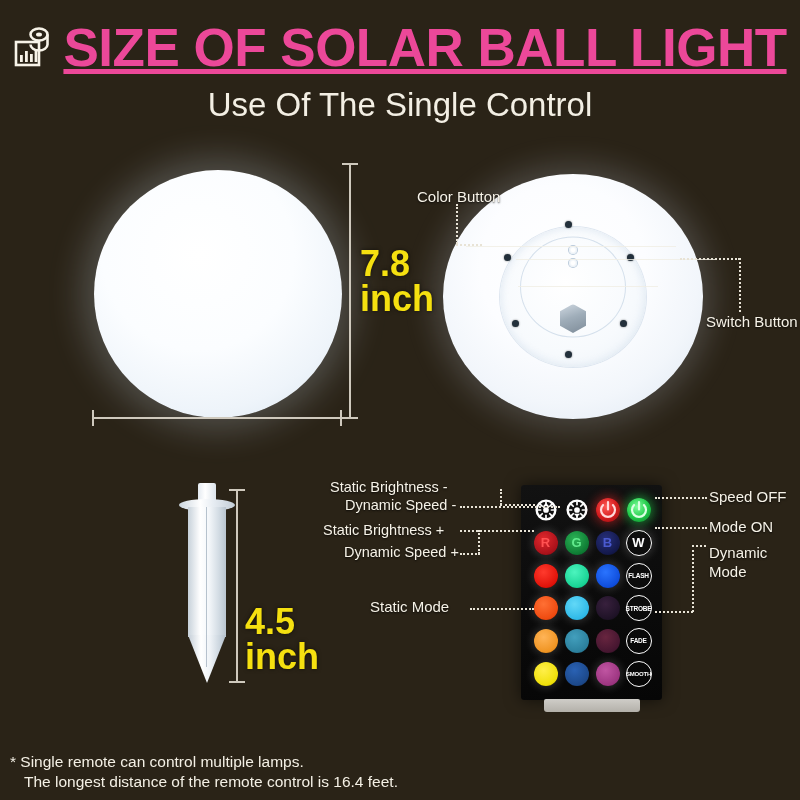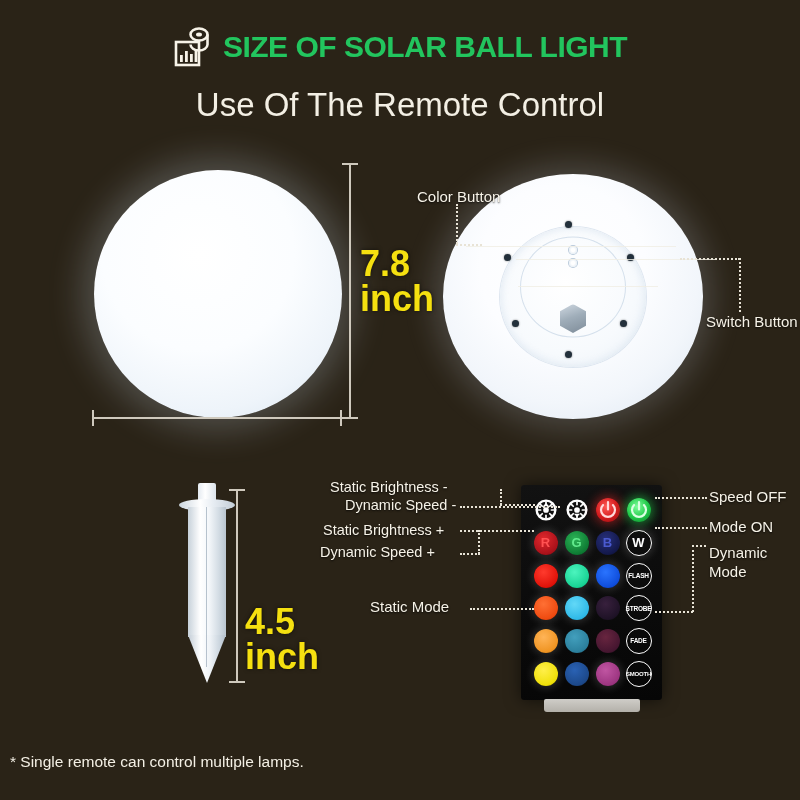--- a/index.html
+++ b/index.html
@@ -15,22 +15,22 @@
 
   
   .title-row{
     position:absolute;left:0;top:18px;width:800px;height:58px;
     display:flex;align-items:center;justify-content:center;
   }
   .ruler-icon{
     width:40px;height:42px;margin-right:10px;flex:0 0 auto;display:block;
   }
   .main-title{
-    font-size:30px;font-weight:bold;color:#22c55e;
-    letter-spacing:-0.5px;white-space:nowrap;line-height:1;
+    font-size:53px;font-weight:bold;color:#ec4899;
+    letter-spacing:-0.5px;white-space:nowrap;line-height:1;text-decoration:underline;
   }
   .sub-title{
     position:absolute;left:0;top:88px;width:800px;text-align:center;
     font-size:33px;color:#f3efe4;line-height:1;white-space:nowrap;
   }
 
   
   .ball-big{
     position:absolute;left:94px;top:170px;width:248px;height:248px;border-radius:50%;
     background:radial-gradient(circle at 42% 34%, #ffffff 0%, #fbfdff 44%, #eef4fa 72%, #dde8f2 92%, #ccdae8 100%);
@@ -165,21 +165,21 @@
       <ellipse cx="26" cy="8.5" rx="3" ry="2" fill="#f7f3e8"></ellipse>
       <path d="M34.5 8.5 v10 a8.5 6 0 0 1 -17 0" fill="none" stroke="#f7f3e8" stroke-width="2.6"></path>
       <rect x="3" y="16" width="23" height="23" fill="none" stroke="#f7f3e8" stroke-width="2.6"></rect>
       <rect x="7" y="29" width="2.8" height="7" fill="#f7f3e8"></rect>
       <rect x="12" y="25" width="2.8" height="11" fill="#f7f3e8"></rect>
       <rect x="17" y="28" width="2.8" height="8" fill="#f7f3e8"></rect>
       <rect x="21.6" y="23" width="2.8" height="13" fill="#f7f3e8"></rect>
     </svg>
     <div class="main-title">SIZE OF SOLAR BALL LIGHT</div>
   </div>
-  <div class="sub-title">Use Of The Remote Control</div>
+  <div class="sub-title">Use Of The Single Control</div>
 
   <div class="ball-big"></div>
 
   <div class="ball-bottom">
     <div class="ring-outer"></div>
     <div class="ring-inner"></div>
     <div class="screw" style="left:122px;top:47px;"></div>
     <div class="screw" style="left:61px;top:80px;"></div>
     <div class="screw" style="left:184px;top:80px;"></div>
     <div class="screw" style="left:69px;top:146px;"></div>
@@ -323,34 +323,35 @@
   <div class="ann sm" style="left:330px;top:478px;">Static Brightness -</div>
   <div class="lead-v" style="left:500px;top:489px;height:16px;"></div>
   <div class="lead" style="left:500px;top:504px;width:35px;"></div>
 
   <div class="ann sm" style="left:345px;top:496px;">Dynamic Speed -</div>
   <div class="lead" style="left:460px;top:506px;width:100px;"></div>
 
   <div class="ann sm" style="left:323px;top:521px;">Static Brightness +</div>
   <div class="lead" style="left:460px;top:530px;width:74px;"></div>
 
-  <div class="ann sm" style="left:320px;top:543px;">Dynamic Speed +</div>
+  <div class="ann sm" style="left:344px;top:543px;">Dynamic Speed +</div>
   <div class="lead-v" style="left:478px;top:530px;height:24px;"></div>
   <div class="lead" style="left:460px;top:553px;width:20px;"></div>
 
   <div class="ann" style="left:370px;top:598px;">Static Mode</div>
   <div class="lead" style="left:470px;top:608px;width:64px;"></div>
 
   <div class="lead" style="left:655px;top:497px;width:52px;"></div>
   <div class="ann" style="left:709px;top:488px;">Speed OFF</div>
 
   <div class="lead" style="left:655px;top:527px;width:52px;"></div>
   <div class="ann" style="left:709px;top:518px;">Mode ON</div>
 
   <div class="lead" style="left:655px;top:611px;width:38px;"></div>
   <div class="lead-v" style="left:692px;top:545px;height:67px;"></div>
   <div class="lead" style="left:692px;top:545px;width:14px;"></div>
   <div class="ann" style="left:709px;top:536px;line-height:1.25;white-space:pre-line;margin-top:8px;">Dynamic
 Mode</div>
 
   <div class="foot foot1">*  Single remote can control multiple lamps.</div>
+  <div class="foot foot2">The longest distance of the remote control is 16.4 feet.</div>
 
 </div>
 
 </body></html>

